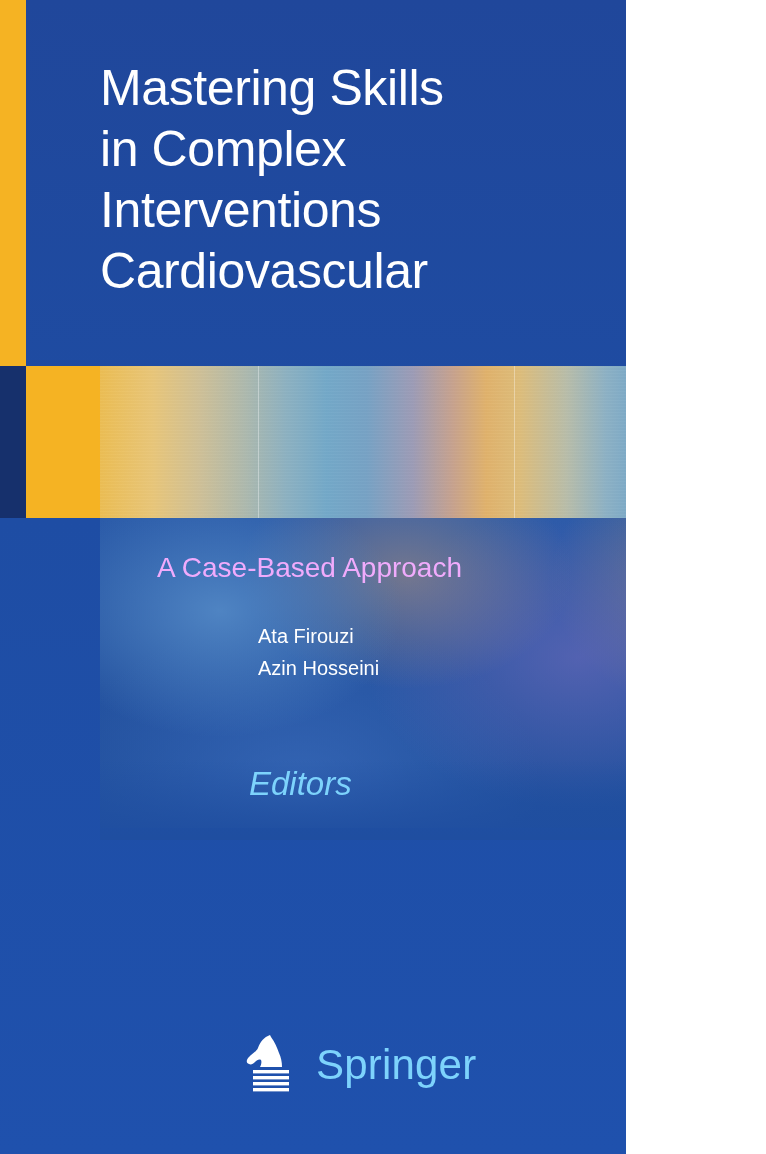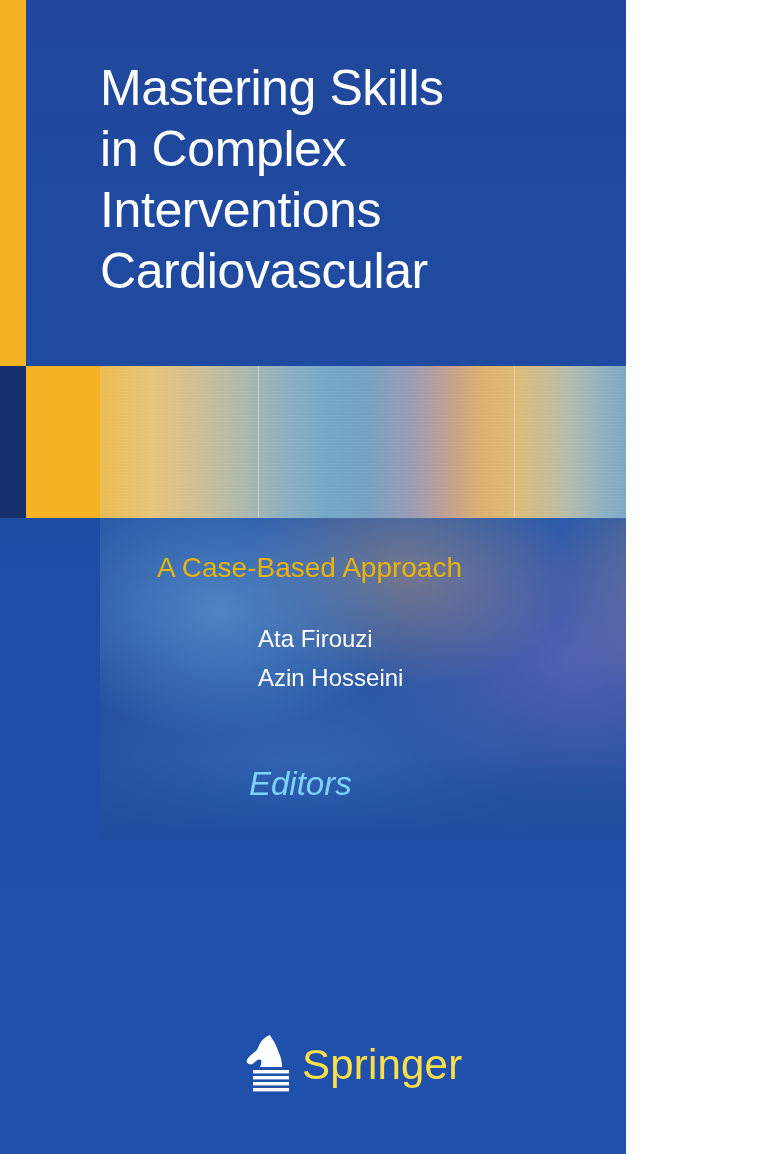--- a/index.html
+++ b/index.html
@@ -132,36 +132,36 @@
     font-weight: 400;
     letter-spacing: -0.4px;
   }
   .title-line { display: block; white-space: pre; }
 
   
   .subtitle {
     position: absolute;
     right: 164px;
     top: 552px;
-    color: #eab308;
+    color: #f0abfc;
     font-size: 28px;
     font-weight: 400;
     text-align: right;
     white-space: nowrap;
   }
 
   
   .editors {
     position: absolute;
     left: 258px;
     top: 620px;
     color: #ffffff;
   }
   .editor-name {
-    font-size: 24px;
+    font-size: 20px;
     line-height: 1.62;
     font-weight: 400;
     white-space: nowrap;
   }
   .editors-label {
     position: absolute;
     left: 249px;
     top: 765px;
     color: #7dd3fc;
     font-size: 33px;
@@ -177,23 +177,24 @@
     display: flex;
     align-items: center;
     height: 70px;
   }
   .logo-mark {
     width: 62px;
     height: 66px;
     flex: 0 0 auto;
   }
   .logo-word {
-    color: #fde047;
+    color: #7dd3fc;
     font-size: 42px;
     letter-spacing: 0.2px;
+    margin-left: 14px;
     font-weight: 400;
   }
 </style>
 </head>
 <body>
 
 <div class="cover">
 
   <div class="bg-blue"></div>
 

